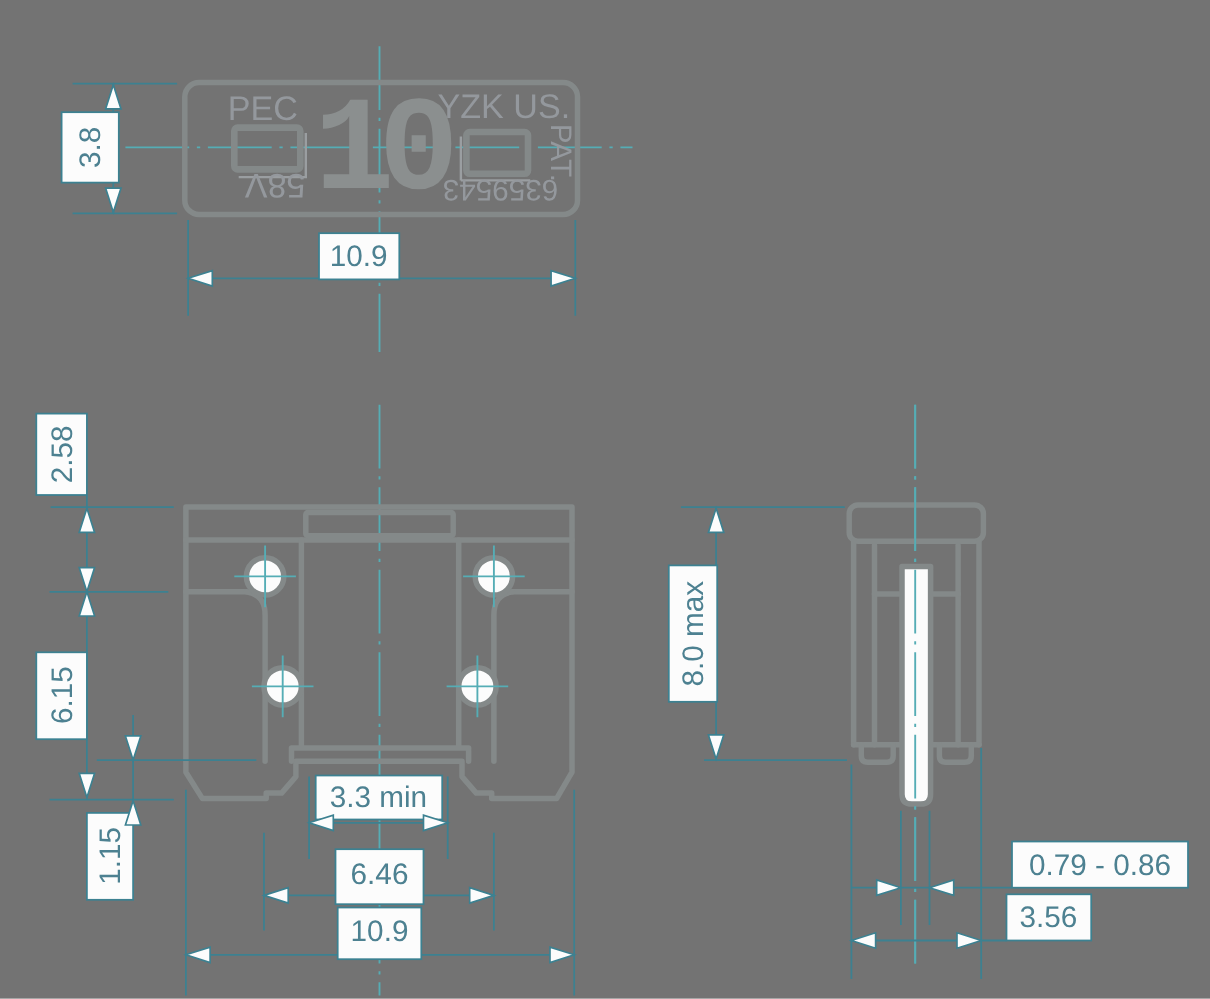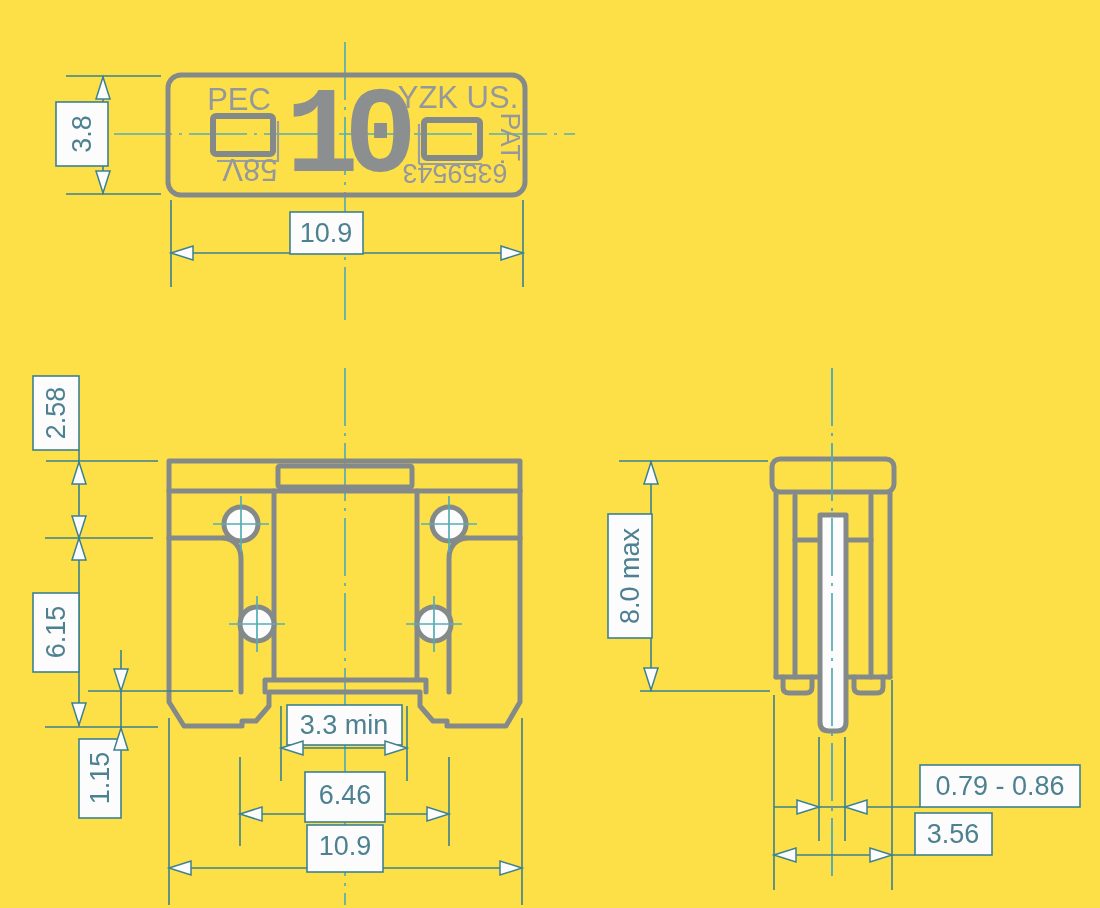--- a/index.html
+++ b/index.html
@@ -1,16 +1,16 @@
 <!DOCTYPE html>
 <html><head>
 <meta charset="utf-8">
 <style>
   html,body{margin:0;padding:0;background:#fcfcfc;}
-  .stage{position:relative;width:1100px;height:908px;background:#fde047;overflow:hidden;
+  .stage{position:relative;width:1100px;height:908px;background:#737373;overflow:hidden;
          font-family:"Liberation Sans",sans-serif;}
   svg{display:block}
   
   .pl{stroke:#848989;stroke-width:5;fill:none;stroke-linejoin:round;stroke-linecap:round;}
   .pl6{stroke:#848989;stroke-width:6;fill:none;stroke-linejoin:round;}
   .plthin{stroke:#9a9ea1;stroke-width:2.2;fill:none;}
   .pfill{fill:#fcfcfc;}
   
   .dl{stroke:#3c8191;stroke-width:1.6;fill:none;}
   .cl{stroke:#55adb5;stroke-width:1.7;fill:none;}

